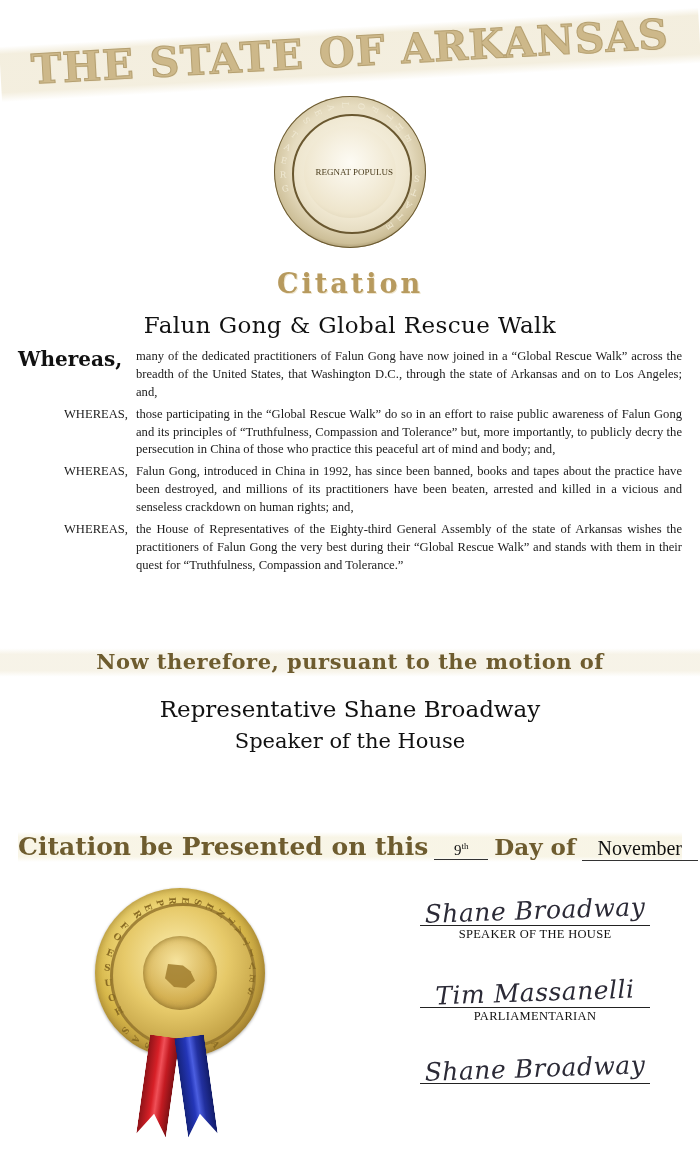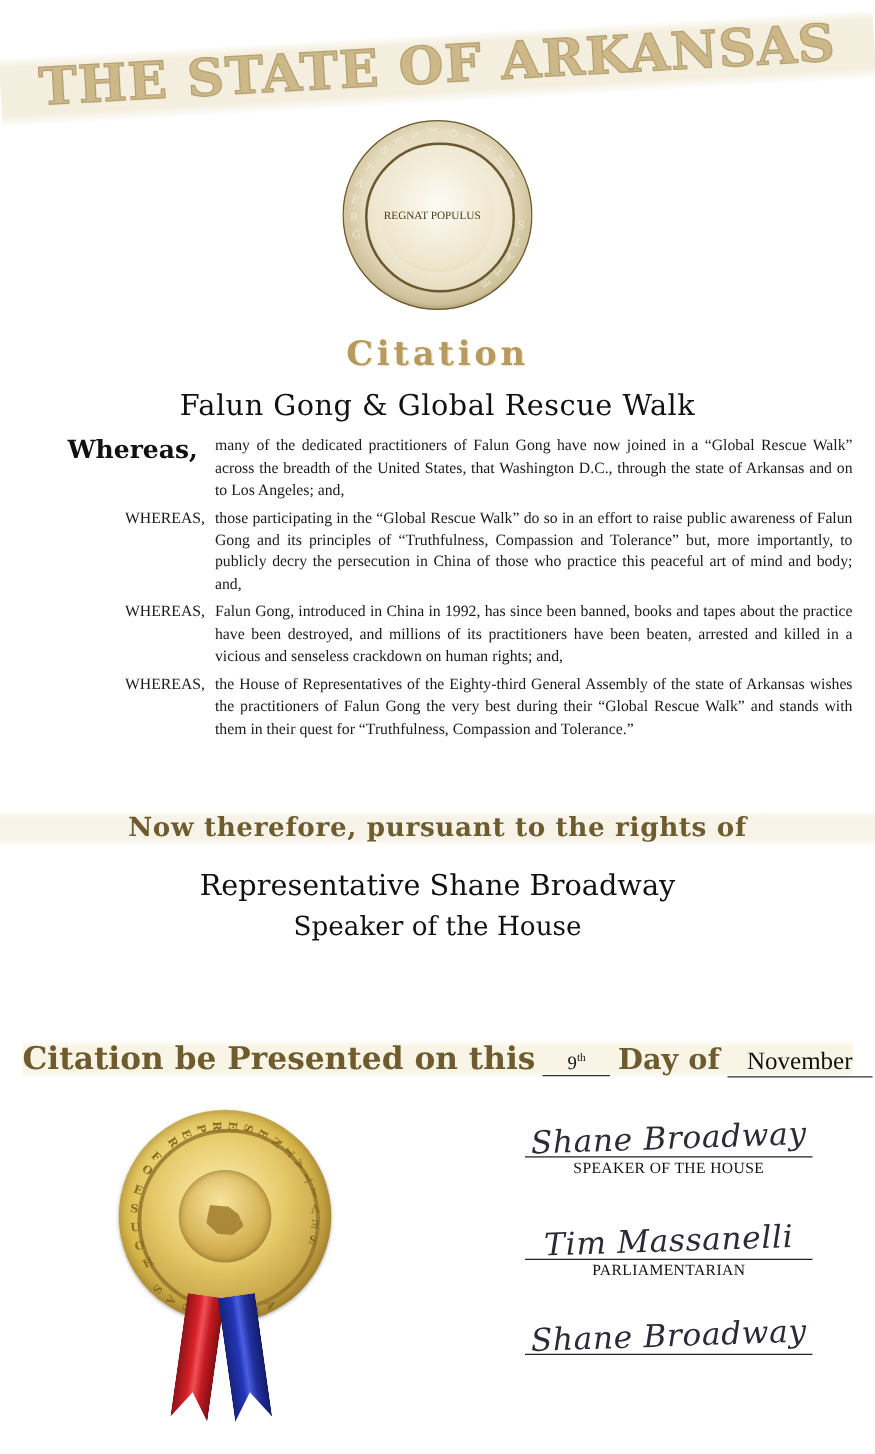--- a/index.html
+++ b/index.html
@@ -77,21 +77,21 @@
     background: radial-gradient(circle at 50% 40%, #fdfbf4 0%, #eee5cc 70%, #cfc3a2 100%);
     overflow: hidden;
   }
   .seal-emblem {
     position: absolute;
     left: 50%; top: 50%;
     transform: translate(-50%,-50%);
     color: #4a3c1c;
     font-size: 9px;
     line-height: 1.15;
-    text-align: left;
+    text-align: right;
     width: 86px;
   }
   .seal-ring-text {
     position: absolute;
     left: 0; top: 0;
     width: 152px; height: 152px;
     color: #efe8d2;
     font-size: 8.5px;
     font-family: "DejaVu Serif", serif;
     letter-spacing: 0.5px;
@@ -137,21 +137,20 @@
     top: 348px;
     left: 18px;
     width: 664px;
     font-size: 12.6px;
     line-height: 1.42;
     text-align: justify;
   }
   .clause {
     display: flex;
     margin-bottom: 4px;
-    margin-left: 36px;
   }
   .clause .lead {
     flex: 0 0 110px;
     text-align: right;
     padding-right: 8px;
     font-size: 12.6px;
     white-space: nowrap;
   }
   .clause.first .lead {
     flex: 0 0 110px;
@@ -440,21 +439,21 @@
     <div class="clause">
       <div class="lead">WHEREAS,</div>
       <div class="text">Falun Gong, introduced in China in 1992, has since been banned, books and tapes about the practice have been destroyed, and millions of its practitioners have been beaten, arrested and killed in a vicious and senseless crackdown on human rights; and,</div>
     </div>
     <div class="clause">
       <div class="lead">WHEREAS,</div>
       <div class="text">the House of Representatives of the Eighty-third General Assembly of the state of Arkansas wishes the practitioners of Falun Gong the very best during their “Global Rescue Walk” and stands with them in their quest for “Truthfulness, Compassion and Tolerance.”</div>
     </div>
   </div>
 
-  <div class="now-therefore">Now therefore, pursuant to the rights of</div>
+  <div class="now-therefore">Now therefore, pursuant to the motion of</div>
   <div class="rep-name">Representative Shane Broadway</div>
   <div class="rep-title">Speaker of the House</div>
 
 
   <div class="presented-line">
     <span class="presented-fancy">Citation be Presented on this</span>
     <span class="fill-day"><span>9</span><sup>th</sup></span>
     <span class="house-directs" style="margin-left:0; font-size:23px;">Day of</span>
     <span class="fill-month">November</span>
     <span class="presented-fancy" style="font-size:21px;">20</span>

